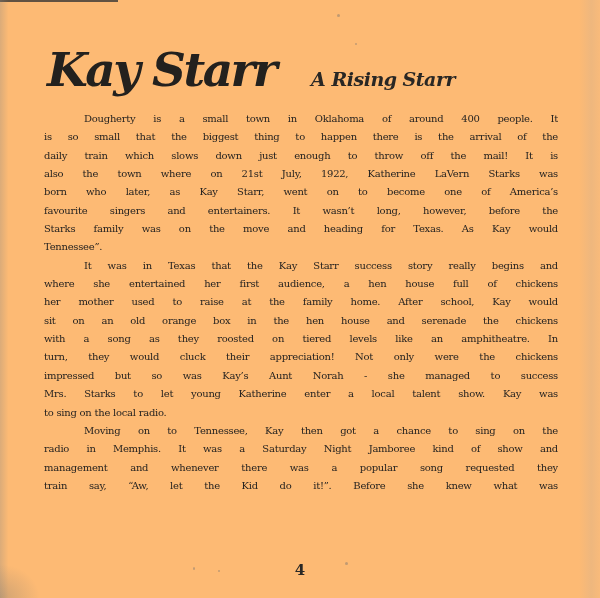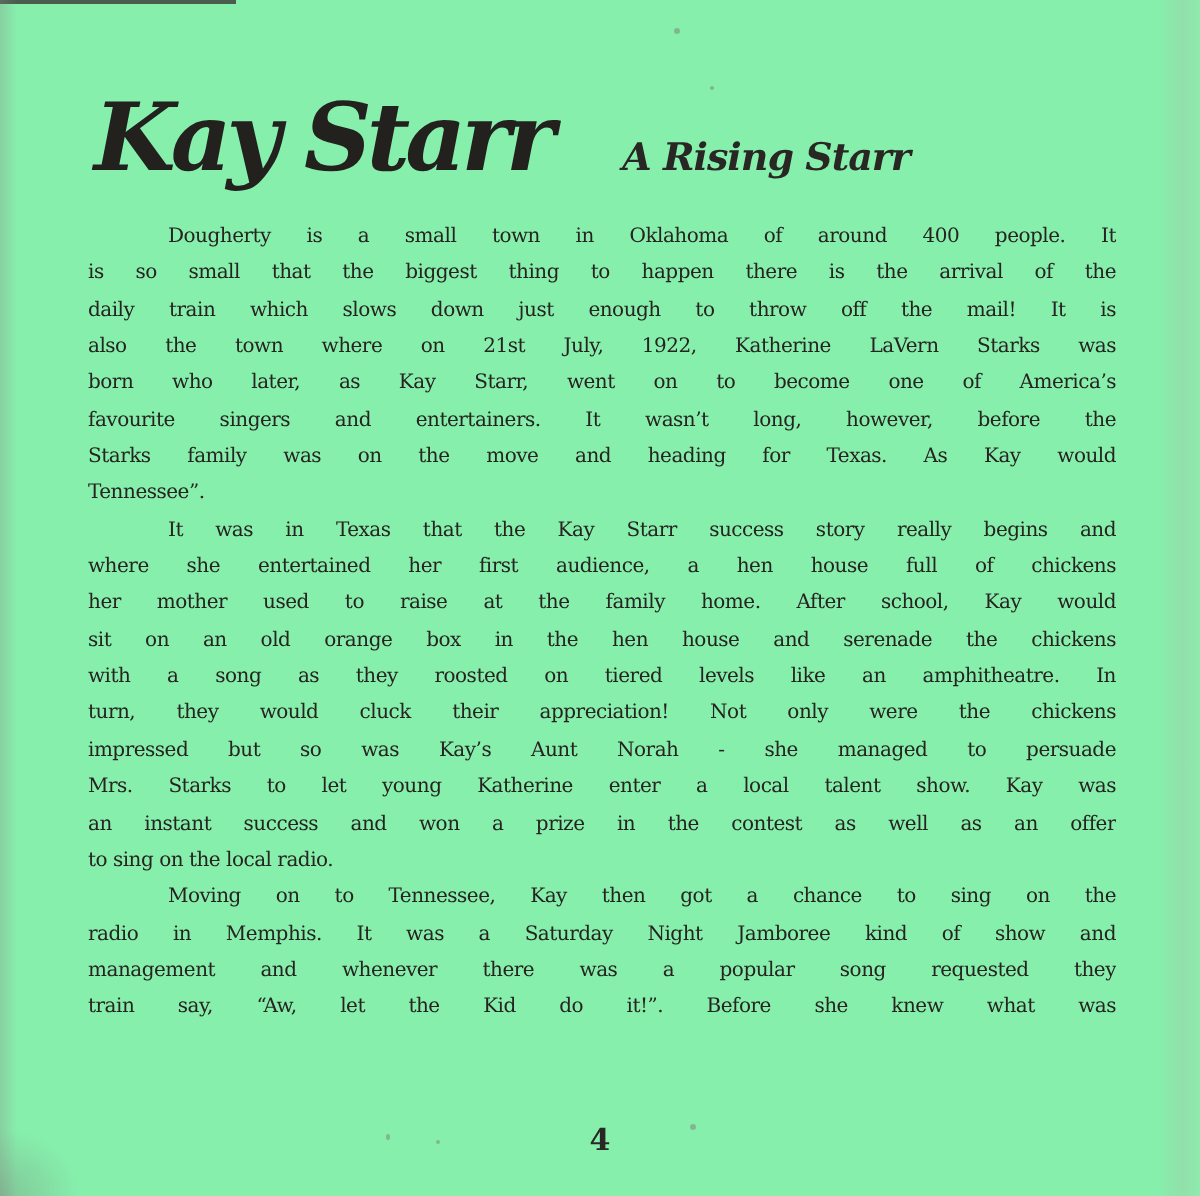--- a/index.html
+++ b/index.html
@@ -10,21 +10,21 @@
     width: 600px;
     height: 598px;
     position: relative;
     overflow: hidden;
     background: #fcfbf8;
     font-family: "DejaVu Serif", serif;
   }
   .page {
     position: absolute;
     inset: 0;
-    background: #86efac;
+    background: #fdba74;
   }
   
   .edge-top {
     position: absolute;
     top: 0; left: 0;
     width: 118px; height: 2px;
     background: #3a3836;
     opacity: .8;
   }
   .edge-left {
@@ -145,23 +145,22 @@
           <div class="line">Starks family was on the move and heading for Texas. As Kay would</div>
           <div class="line flush">Tennessee”.</div>
         </div>
         <div class="paragraph">
           <div class="line indent">It was in Texas that the Kay Starr success story really begins and</div>
           <div class="line">where she entertained her first audience, a hen house full of chickens</div>
           <div class="line">her mother used to raise at the family home. After school, Kay would</div>
           <div class="line">sit on an old orange box in the hen house and serenade the chickens</div>
           <div class="line">with a song as they roosted on tiered levels like an amphitheatre. In</div>
           <div class="line">turn, they would cluck their appreciation! Not only were the chickens</div>
-          <div class="line">impressed but so was Kay’s Aunt Norah - she managed to persuade</div>
+          <div class="line">impressed but so was Kay’s Aunt Norah - she managed to success</div>
           <div class="line">Mrs. Starks to let young Katherine enter a local talent show. Kay was</div>
-          <div class="line">an instant success and won a prize in the contest as well as an offer</div>
           <div class="line flush">to sing on the local radio.</div>
         </div>
         <div class="paragraph">
           <div class="line indent">Moving on to Tennessee, Kay then got a chance to sing on the</div>
           <div class="line">radio in Memphis. It was a Saturday Night Jamboree kind of show and</div>
           <div class="line">management and whenever there was a popular song requested they</div>
           <div class="line">train say, “Aw, let the Kid do it!”. Before she knew what was</div>
         </div>
       </div>
   </div>

